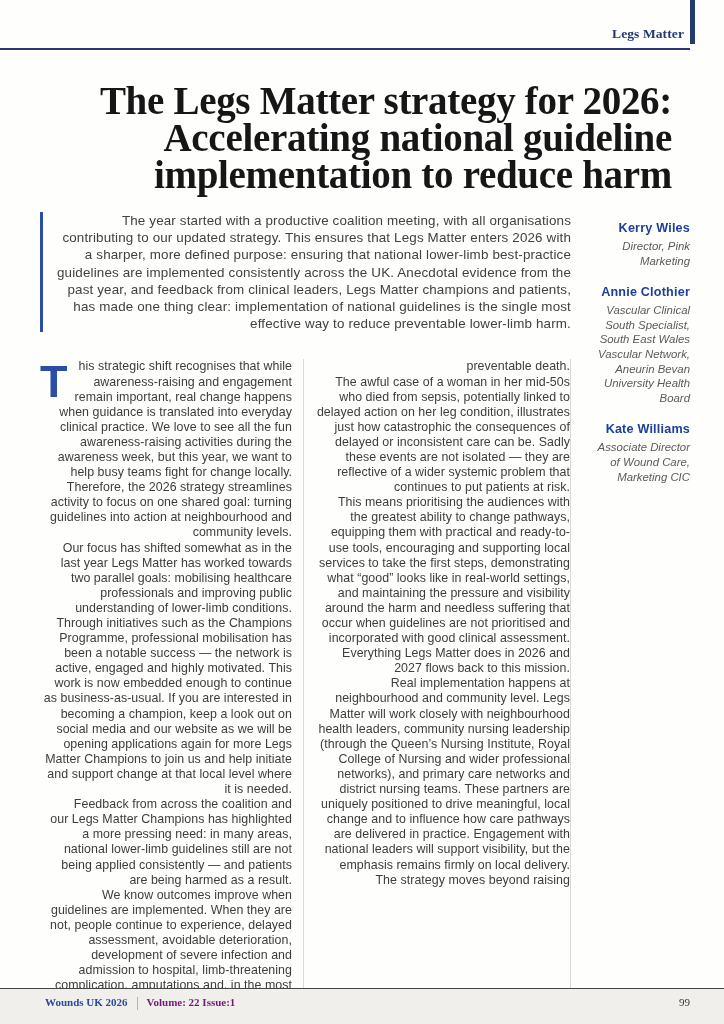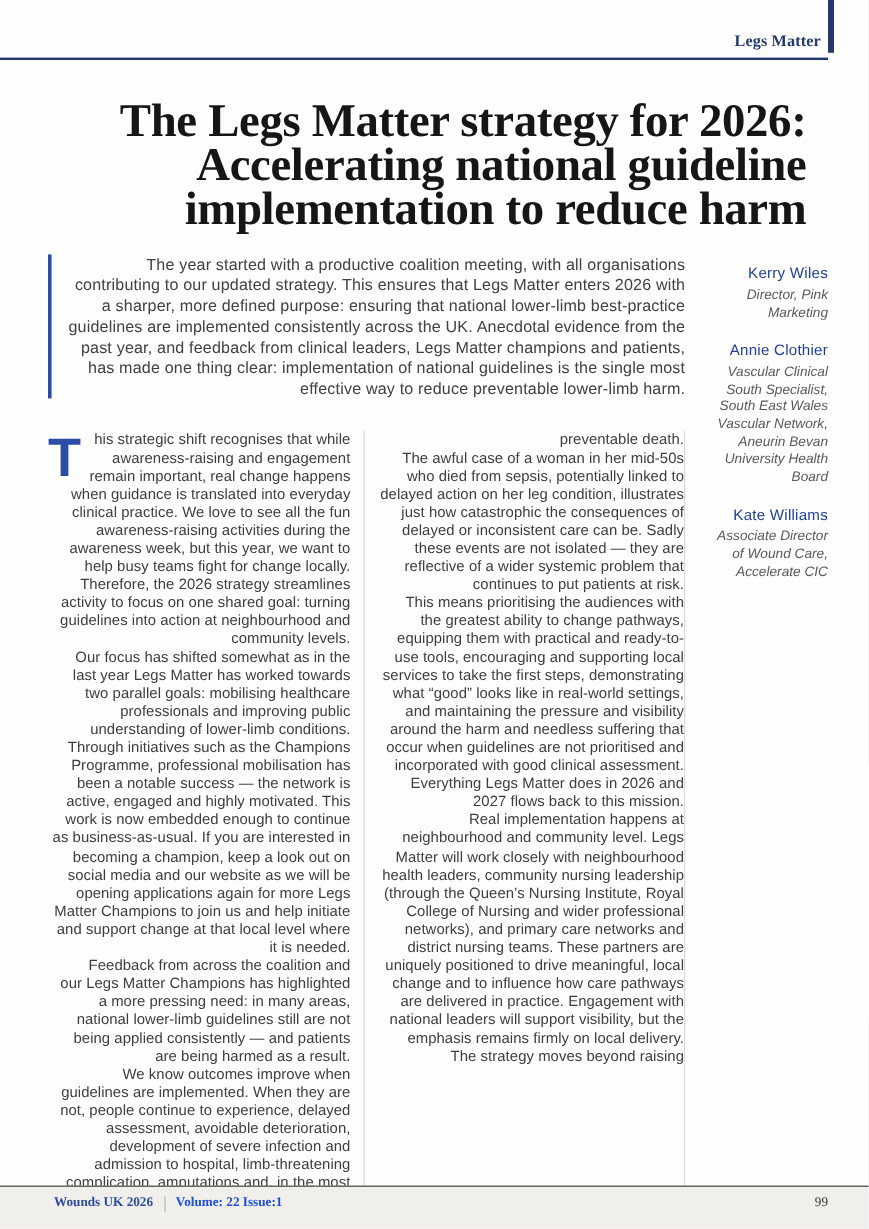--- a/index.html
+++ b/index.html
@@ -75,21 +75,21 @@
     font-weight: bold;
     font-size: 45px;
     line-height: 41px;
     padding: 2px 7px 0 0;
     color: #2b4da6;
   }
   
   .sidebar { flex: 1; padding-left: 14px; padding-top: 9px; }
   .author { margin-bottom: 17px; }
   .author-name {
-    font-weight: normal; font-size: 12.6px; color: #1d3f98;
+    font-weight: bold; font-size: 12.6px; color: #1d3f98;
     letter-spacing: 0.2px; margin-bottom: 4px;
   }
   .author-role {
     font-style: italic; font-size: 11.4px; line-height: 14.6px;
     color: #5a5a5a;
   }
   
   .footer {
     position: absolute; bottom: 0; left: 0;
     width: 100%; height: 36px;
@@ -98,21 +98,21 @@
     display: flex; align-items: flex-start;
     padding: 7px 34px 0 45px;
     font-family: "Liberation Serif", serif;
     font-size: 11px; font-weight: bold;
   }
   .footer-journal { color: #2b4a9e; }
   .footer-sep {
     width: 1px; height: 13px; background: #b5b5b0;
     margin: 1px 9px 0 9px;
   }
-  .footer-volume { color: #1d4ed8; }
+  .footer-volume { color: #701a75; }
   .footer-page { margin-left: auto; color: #3a3a3a; font-weight: normal; }
 </style>
 </head>
 <body>
 
 <div class="page">
 
   <div class="header">
     <div class="brand">Legs Matter</div>
     <div class="header-accent-bar"></div>
@@ -153,21 +153,21 @@
         <div class="author">
           <div class="author-name">Kerry Wiles</div>
           <div class="author-role">Director, Pink Marketing</div>
         </div>
         <div class="author">
           <div class="author-name">Annie Clothier</div>
           <div class="author-role">Vascular Clinical South Specialist, South East Wales Vascular Network, Aneurin Bevan University Health Board</div>
         </div>
         <div class="author">
           <div class="author-name">Kate Williams</div>
-          <div class="author-role">Associate Director of Wound Care, Accelerate CIC</div>
+          <div class="author-role">Associate Director of Wound Care, Marketing CIC</div>
         </div>
       </div>
 
     </div>
   </div>
 
   <div class="footer">
     <span class="footer-journal">Wounds UK 2026</span>
     <span class="footer-sep"></span>
     <span class="footer-volume">Volume: 22 Issue:1</span>

